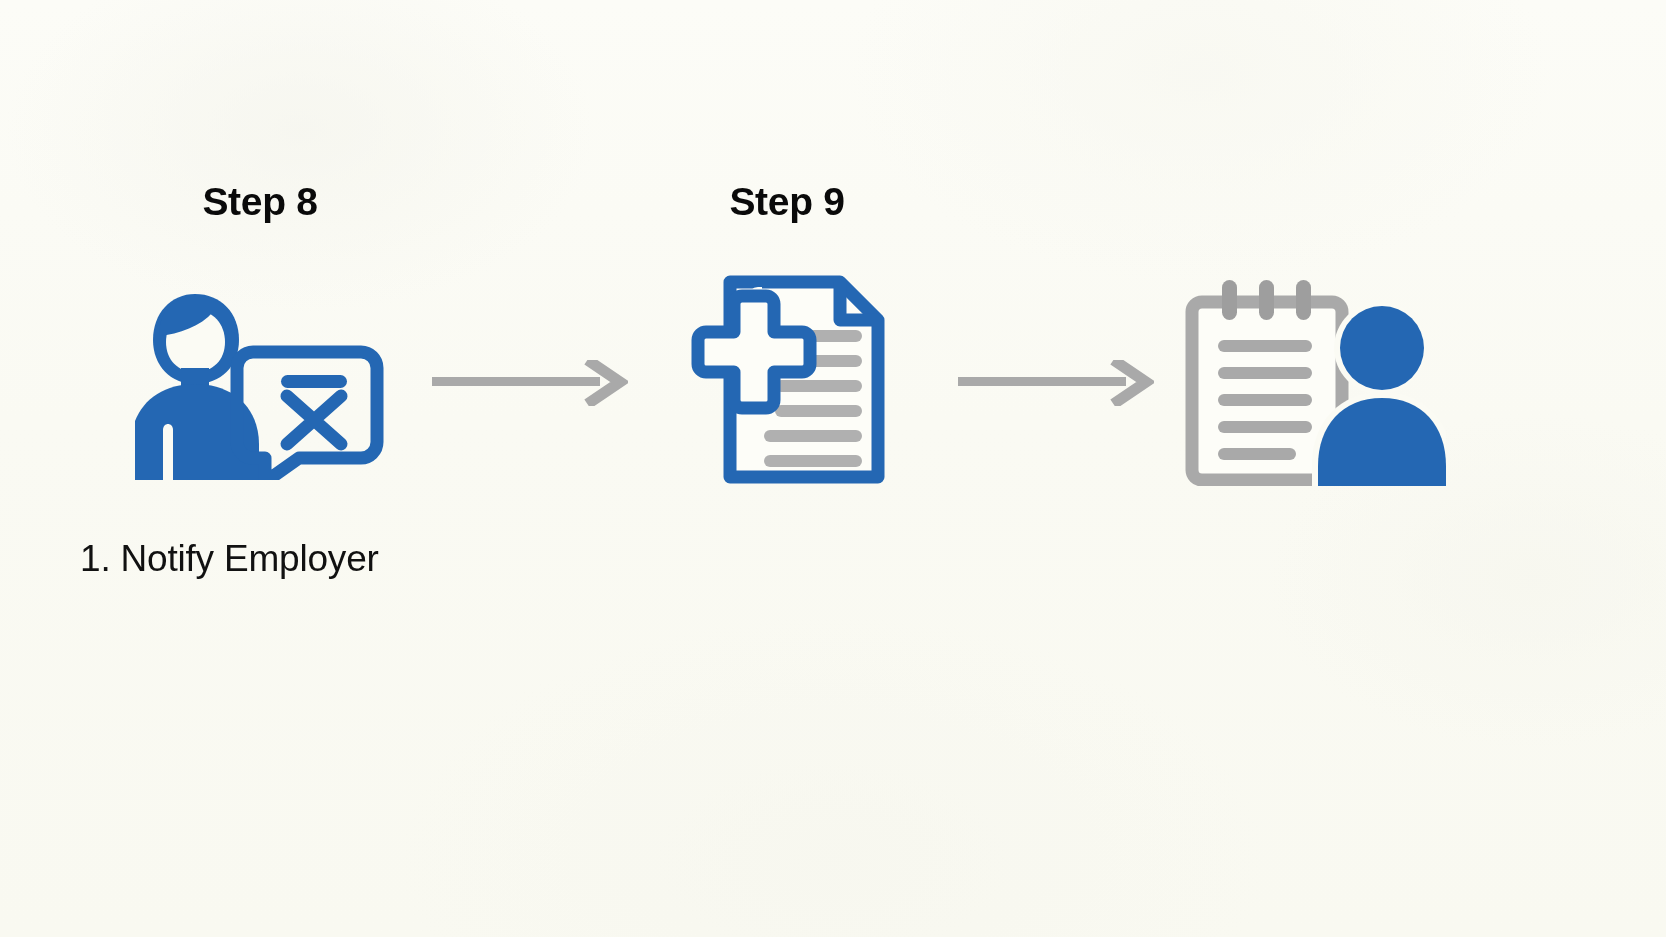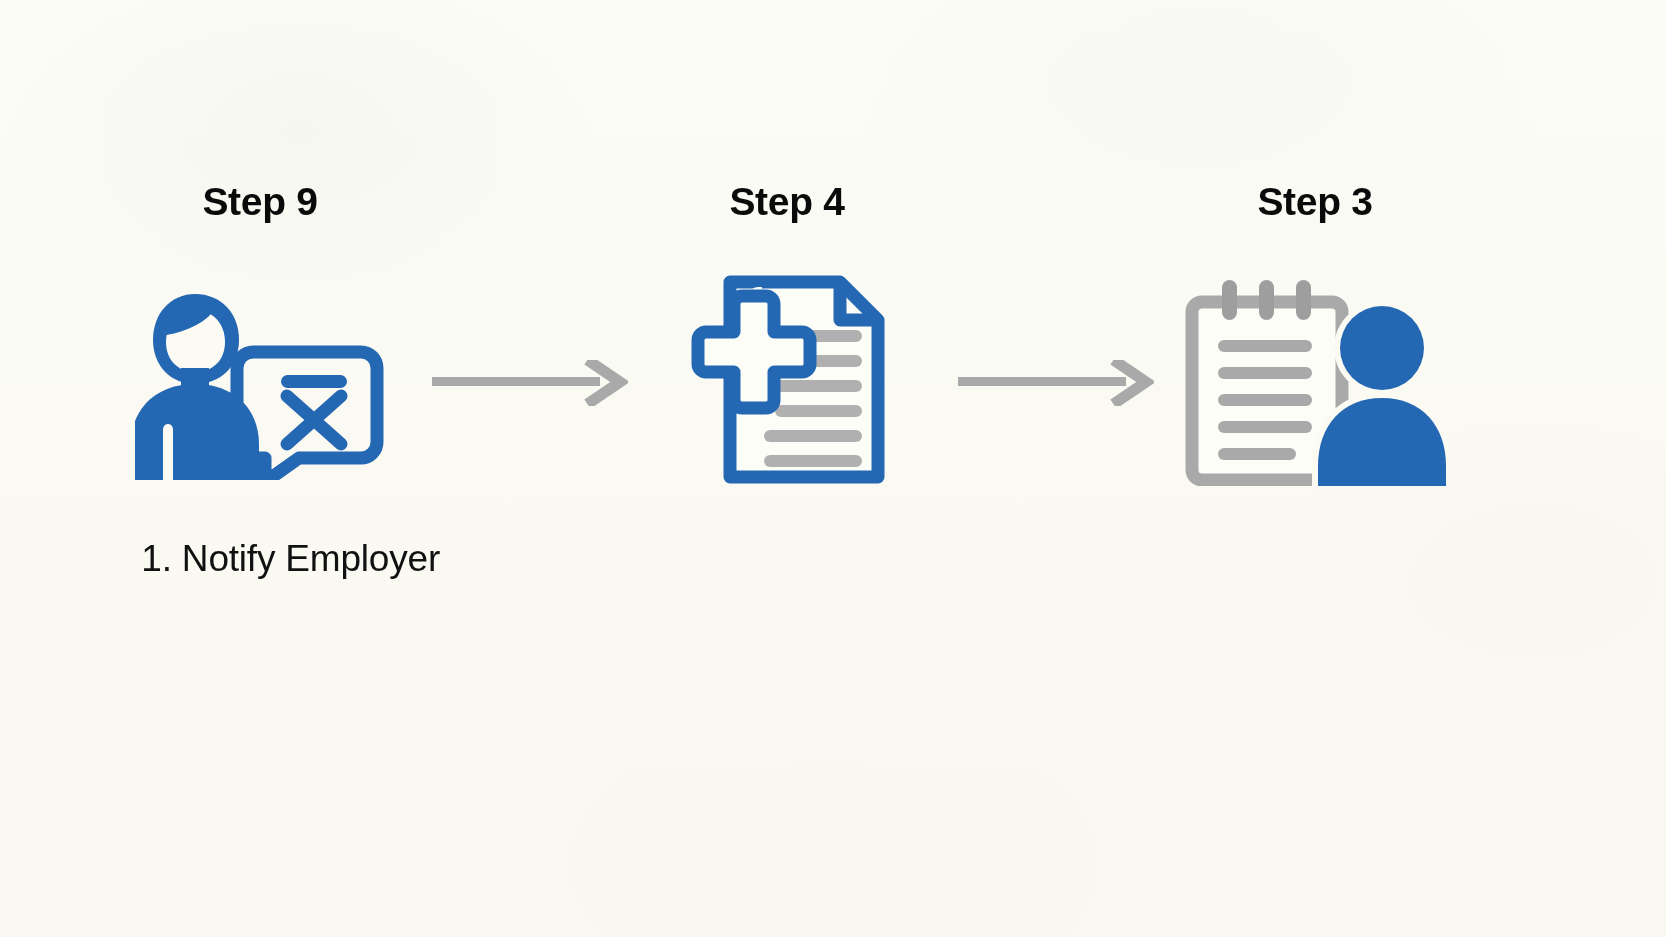--- a/index.html
+++ b/index.html
@@ -65,21 +65,21 @@
     height: 215px;
     display: flex;
     align-items: center;
     justify-content: center;
   }
 
   .step-caption {
     position: absolute;
     left: -10px;
     width: 360px;
-    text-align: right;
+    text-align: left;
     font-size: 37px;
     font-weight: 400;
     color: #111111;
     line-height: 1.42;
     letter-spacing: -0.2px;
   }
   #caption-1 { top: 533px; }
   #caption-2 { top: 533px; }
   #caption-3 { top: 533px; }
 
@@ -94,21 +94,21 @@
   #arrow-2 { left: 958px; }
 </style>
 </head>
 <body>
 
 <div class="bg-texture"></div>
 
 <div class="canvas">
 
   <div class="step" id="step-1">
-    <div class="step-heading">Step 9</div>
+    <div class="step-heading">Step 8</div>
 
     <div class="icon-wrap">
       <svg width="250" height="200" viewBox="0 0 250 200">
 
         <path d="M60 14 C86 14 104 33 104 60 C104 86 86 104 60 104
                  C36 104 18 86 18 60 C18 33 36 14 60 14 Z" fill="#2467b3"></path>
 
         <path d="M60 30 C78 30 90 44 90 62 C90 80 78 92 60 92
                  C43 92 31 80 31 62 C31 44 43 30 60 30 Z" fill="#fbfbf4"></path>
 
@@ -136,21 +136,21 @@
   </div>
 
   <div class="arrow" id="arrow-1">
     <svg width="196" height="46" viewBox="0 0 196 46">
       <rect x="0" y="17" width="168" height="9" fill="#a9a9a9"></rect>
       <path d="M160 3 L188 22 L160 41" fill="none" stroke="#a9a9a9" stroke-width="11" stroke-linecap="square" stroke-linejoin="miter"></path>
     </svg>
   </div>
 
   <div class="step" id="step-2">
-    <div class="step-heading">Step 4</div>
+    <div class="step-heading">Step 9</div>
 
     <div class="icon-wrap">
       <svg width="230" height="215" viewBox="0 0 230 215">
 
         <path d="M58 10 H168 L206 48 V205 H58 Z" fill="#fdfdf8" stroke="#2467b3" stroke-width="13" stroke-linejoin="round"></path>
         <path d="M168 10 V48 H206" fill="none" stroke="#2467b3" stroke-width="13" stroke-linejoin="round"></path>
 
         <rect x="92" y="58" width="98" height="12" rx="6" fill="#b0b0b0"></rect>
         <rect x="92" y="83" width="98" height="12" rx="6" fill="#b0b0b0"></rect>
         <rect x="103" y="108" width="87" height="12" rx="6" fill="#b0b0b0"></rect>
@@ -196,17 +196,16 @@
 
         <circle cx="196" cy="74" r="46" fill="#fbfbf4"></circle>
         <circle cx="198" cy="74" r="42" fill="#2467b3"></circle>
         <path d="M198 118 C240 118 268 148 268 190 v26 H128 v-26
                  C128 148 156 118 198 118 Z" fill="#fbfbf4"></path>
         <path d="M198 124 C238 124 262 152 262 192 v24 H134 v-24
                  C134 152 158 124 198 124 Z" fill="#2467b3"></path>
       </svg>
     </div>
 
-    <div class="step-heading">Step 3</div>
 
   </div>
 
 </div>
 
 </body></html>

